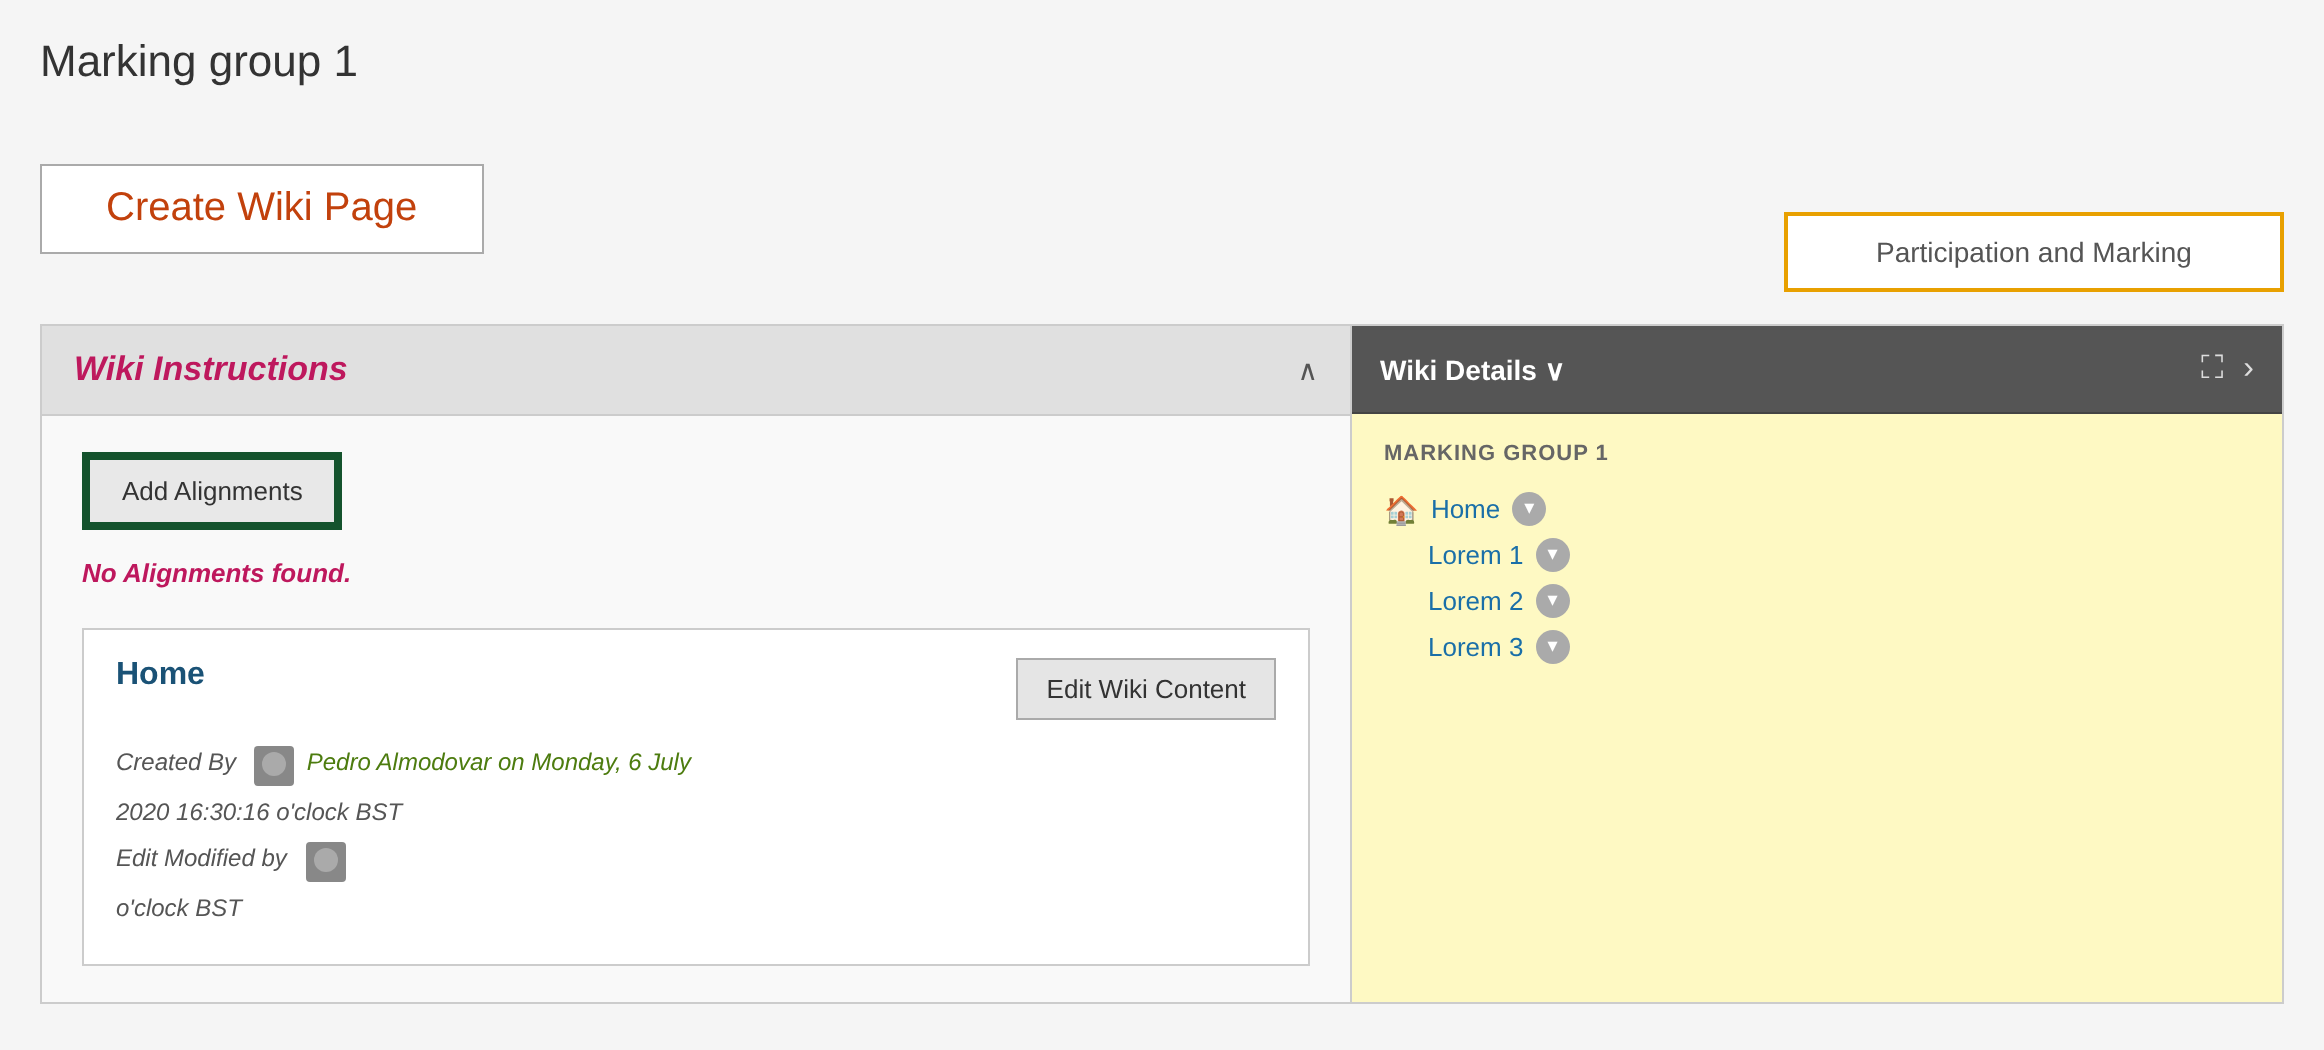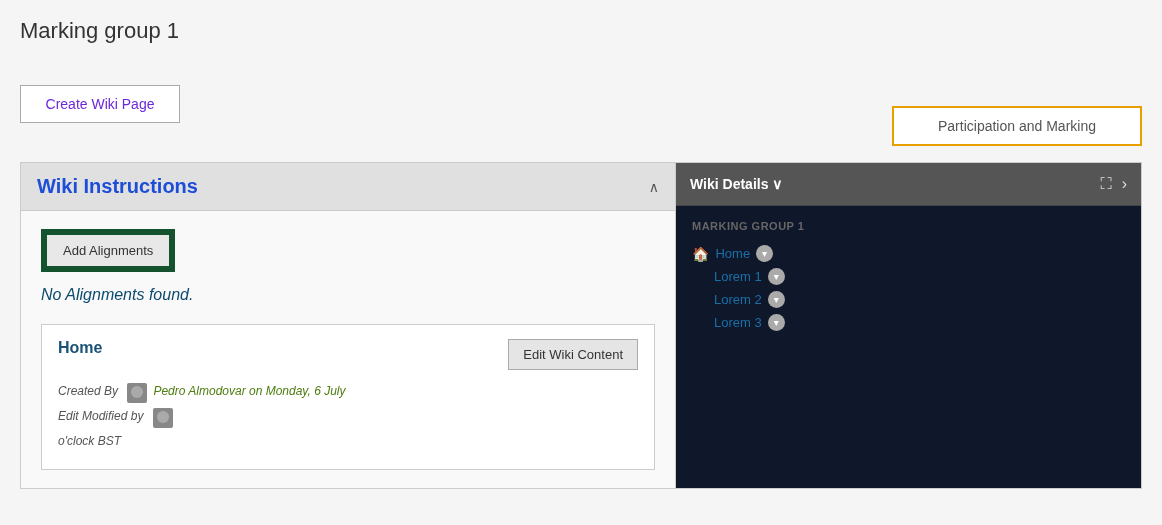--- a/index.html
+++ b/index.html
@@ -27,23 +27,23 @@
     .top-actions {
       display: flex;
       justify-content: space-between;
       align-items: center;
       margin-bottom: 16px;
     }
 
     .btn-create-wiki {
       border: 1px solid #aaa;
       background: #fff;
-      padding: 10px 4px;
-      font-size: 14px;
-      color: #6d28d9;
+      padding: 10px 32px;
+      font-size: 20px;
+      color: #c2410c;
       cursor: pointer;
       min-width: 160px;
       text-align: center;
     }
 
     .btn-participation {
       border: 2px solid #e8a000;
       background: #fff;
       padding: 10px 30px;
       font-size: 14px;
@@ -71,49 +71,51 @@
       background: #e0e0e0;
       padding: 12px 16px;
       display: flex;
       align-items: center;
       justify-content: space-between;
       border-bottom: 1px solid #ccc;
     }
 
     .panel-header-title {
       font-weight: bold;
-      font-size: 20px;
-      color: #1d4ed8;
+      font-size: 17px;
+      color: #be185d;
+      font-style: italic;
     }
 
     .panel-header-icon {
       font-size: 14px;
       color: #555;
     }
 
     .left-panel-body {
       padding: 18px 20px;
       background: #f9f9f9;
     }
 
     .btn-add-alignments {
-      border: 6px solid #14532d;
+      border: 4px solid #14532d;
       background: #e8e8e8;
       padding: 8px 16px;
       font-size: 13px;
       color: #333;
       cursor: pointer;
       margin-bottom: 14px;
     }
 
     .no-alignments {
       font-style: italic;
-      color: #0c4a6e;
-      font-size: 16px;
+      color: #be185d;
+      font-size: 13px;
       margin-bottom: 20px;
+      font-weight: bold;
     }
 
     .home-section {
       border: 1px solid #ccc;
       background: #fff;
       margin-top: 16px;
       padding: 14px 16px;
     }
 
     .home-section-header {
@@ -179,21 +181,21 @@
       position: absolute;
       top: 3px; left: 4px;
       width: 12px; height: 12px;
       background: #aaa;
       border-radius: 50%;
     }
 
     
     .right-panel {
       flex: 1;
-      background: #0f172a;
+      background: #fef9c3;
     }
 
     .right-panel-header {
       background: #555;
       padding: 12px 14px;
       display: flex;
       align-items: center;
       justify-content: space-between;
       border-bottom: 1px solid #444;
     }
@@ -304,20 +306,23 @@
             <span class="home-title">Home</span>
             <button class="btn-edit-wiki">Edit Wiki Content</button>
           </div>
           <div class="wiki-meta">
             <div class="meta-row">
               <span class="meta-label"><span>Created By</span>&nbsp;</span>
               <span class="avatar-img"></span>
               <span>
                 <a class="meta-author"><span>Pedro Almodovar on Monday, 6 July</span></a>
               </span>
+            </div>
+            <div class="meta-row">
+              <span>2020 16:30:16 o'clock BST</span>
             </div>
             <div class="meta-row">
               <span class="meta-label"><span>Edit Modified by</span>&nbsp;</span>
               <span class="avatar-img"></span>
             </div>
             <div class="meta-row">
               <span>o'clock BST</span>
             </div>
           </div>
         </div>

